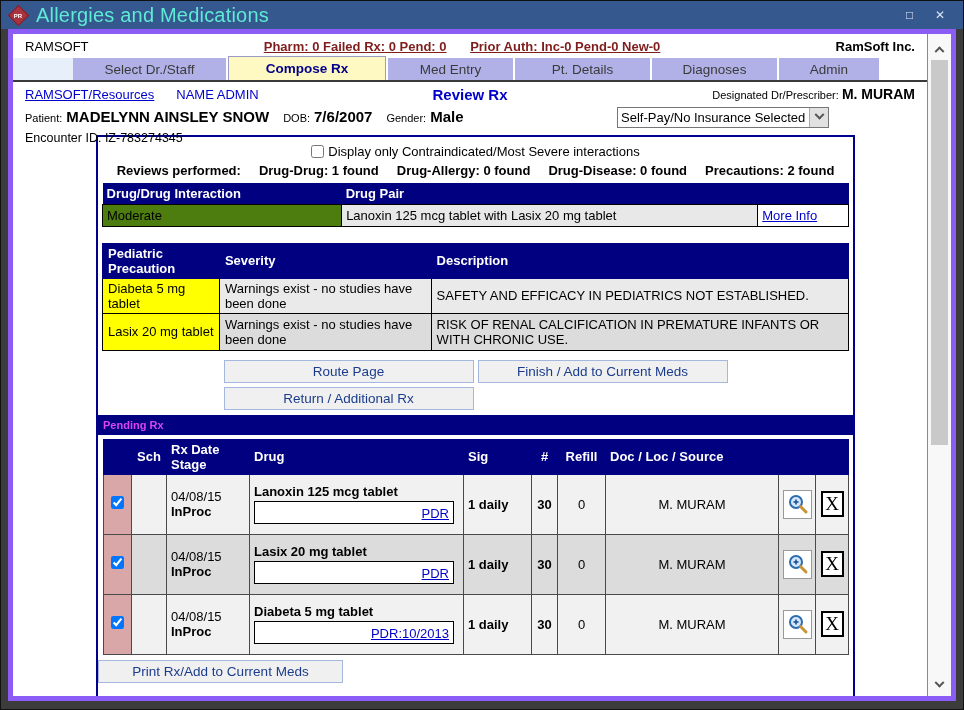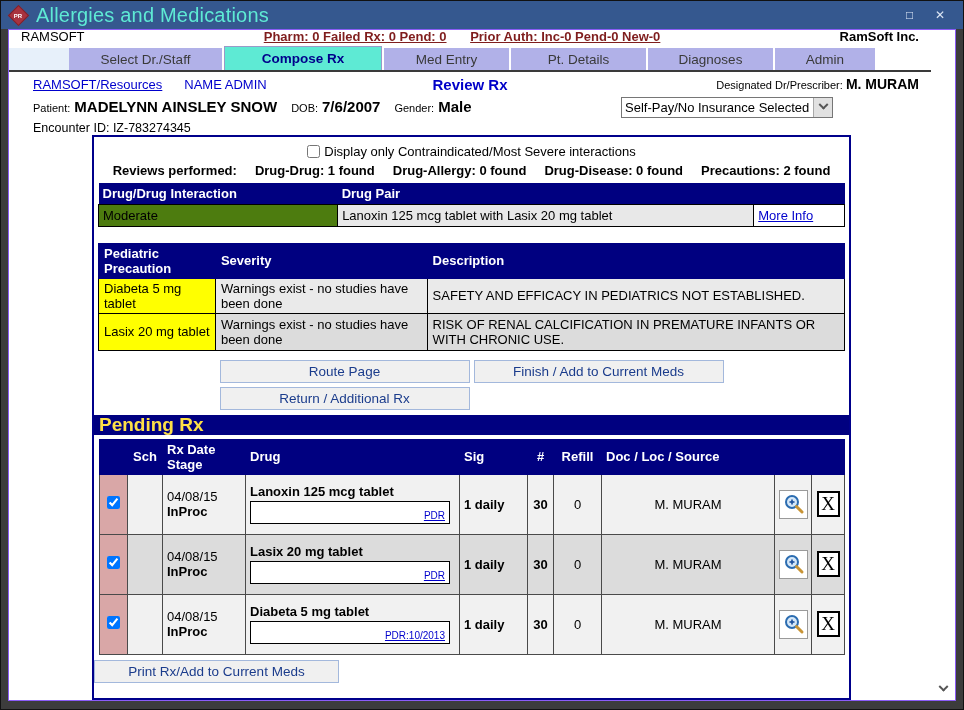--- a/index.html
+++ b/index.html
@@ -11,43 +11,43 @@
   .titlebar{ height:28px; background:#35588F; display:flex; align-items:center;
              padding:0 10px 0 8px; color:#fff; flex:0 0 auto; }
   .title-icon{ width:15px; height:15px; background:#a8333f; transform:rotate(45deg);
                display:inline-flex; align-items:center; justify-content:center;
                border:1px solid #7d1f2a; margin:0 10px 0 2px; flex:0 0 auto;}
   .title-icon span{ transform:rotate(-45deg); font-size:6px; font-weight:bold; color:#fff;}
   .titlebar .title{ font-size:20px; color:#5eead4; flex:1; letter-spacing:.2px; }
   .win-btn{ width:26px; height:20px; display:inline-flex; align-items:center; justify-content:center;
             color:#dce6f5; font-size:12px; cursor:default; }
 
-  .frame{ flex:1; margin:0 7px 8px 7px; background:#fff; border:1px solid #8b5cf6;
-          display:flex; overflow:hidden;align-items:flex-end; }
+  .frame{ flex:1; margin:0 7px 8px 7px; background:#fff; border:5px solid #8b5cf6;
+          display:flex; overflow:hidden; }
   .main{ flex:1; overflow:hidden; background:#fff; }
 
   
   .topbar{ display:flex; align-items:center; padding:3px 12px 1px 12px; height:22px; font-size:13px;}
   .topbar .brand{ color:#000; }
   .topbar .links{ flex:1; text-align:center; font-weight:bold; }
   .topbar .links a{ color:#7f1d1d; margin:0 10px; }
   .topbar .company{ font-weight:bold; color:#000; }
 
   
   .tabrow{ display:flex; align-items:flex-end; height:24px; }
   .tab-spacer{ width:60px; height:22px; background:#e7f0fa; }
   .tab{ height:22px; background:#b1b1e8; color:#3a3a3a; font-size:13.5px; display:flex;
         align-items:center; justify-content:center; margin-right:2px; cursor:default; }
-  .tab.active{ background:#5eead4; color:#00008b; font-weight:bold; height:24px;
+  .tab.active{ background:#fef9c3; color:#00008b; font-weight:bold; height:24px;
                border:1px solid #9a9ac8; border-bottom:none; }
   .t0{width:153px}.t1{width:158px}.t2{width:125px}.t3{width:135px}.t4{width:125px}.t5{width:100px}
   .tabline{ height:2px; background:#3a3a3a; }
 
   
-  .hdr{ position:relative; height:63px; padding:4px 12px 0 24px; }
+  .hdr{ position:relative; height:53px; padding:4px 12px 0 12px; }
   .hdr-line1{ display:flex; align-items:baseline; font-size:13px; height:18px;}
   .hdr-line1 a{ color:#0000cc; text-decoration:underline; }
   .hdr-line1 .adminname{ color:#0000cc; margin-left:22px; }
   .hdr-line1 .pagetitle{ position:absolute; left:0; right:0; text-align:center;
         color:#0000c8; font-weight:bold; font-size:15px; pointer-events:none;}
   .hdr-line1 .designated{ margin-left:auto; font-size:11px; color:#000; }
   .hdr-line1 .designated b{ font-size:14px; }
   .hdr-line2{ display:flex; align-items:baseline; margin-top:4px; height:20px;}
   .lbl{ font-size:11px; color:#000; margin-right:4px; }
   .val-lg{ font-size:15px; font-weight:bold; margin-right:14px; }
@@ -83,37 +83,37 @@
   .ped td{ border:1px solid #000; padding:2px 5px; }
   .ped .c1{ width:117px; } .ped .c2{ width:212px; } .ped .c3{ width:418px; }
   .ped tr.r0 td{ height:35px; background:#eaeaea; }
   .ped tr.r1 td{ height:37px; background:#dcdcdc; }
   .ped td.c1{ background:#ffff00 !important; }
 
   .btngrid{ display:grid; grid-template-columns:250px 250px; gap:4px 4px; justify-content:center; margin-top:9px;}
   .btn{ height:23px; background:#f0f0f0; border:1px solid #a3b8dc; color:#1b3c8c; font-size:13.5px;
         display:flex; align-items:center; justify-content:center; cursor:default; font-family:"Liberation Sans",sans-serif;}
 
-  .pendbar{ margin-top:5px; background:#000080; color:#fde047; font-weight:bold; font-size:19px;
+  .pendbar{ margin-top:5px; background:#000080; color:#d946ef; font-weight:bold; font-size:11px;
             height:20px; display:flex; align-items:center; padding-left:5px; }
 
   .pend{ margin:4px 0 0 5px; width:745px; font-size:13px; table-layout:fixed; }
   .pend th{ background:#000080; color:#fff; font-size:13px; text-align:left; padding:2px 4px; height:33px; border:1px solid #000080;}
   .pend td{ border:1px solid #4a4a4a; padding:2px 4px; height:60px; }
   .pend col.csel{width:28px}.pend col.csch{width:35px}.pend col.cdate{width:83px}
   .pend col.cdrug{width:214px}.pend col.csig{width:68px}.pend col.cqty{width:26px}
   .pend col.cref{width:48px}.pend col.cdoc{width:173px}.pend col.cmag{width:37px}.pend col.cx{width:33px}
   .pend tr.r0 td, .pend tr.r2 td{ background:#f1f1f1; }
   .pend tr.r1 td{ background:#dcdcdc; }
   .pend td.sel{ background:#d9a7a7 !important; text-align:center; }
   .pend th.center, .pend td.center{ text-align:center; }
   .pend .drugname{ font-weight:bold; display:block; margin-bottom:2px; }
   .drug-input{ width:200px; height:23px; background:#fff; border:1px solid #000; display:flex;
                align-items:flex-end; justify-content:flex-end; padding:2px 4px; }
-  .drug-input a{ color:#0000cc; text-decoration:underline; font-size:10px; }
+  .drug-input a{ color:#0000cc; text-decoration:underline; font-size:13px; }
   .bold{ font-weight:bold; }
   .magbtn{ width:29px; height:29px; background:#fff; border:1px solid #9a9a9a; display:flex;
            align-items:center; justify-content:center; margin:0 auto; }
   .xbtn{ width:23px; height:26px; background:#fff; border:2px solid #000; margin:0 auto;
          display:flex; align-items:center; justify-content:center;
          font-family:"Liberation Serif",serif; font-size:19px; }
 
   .bottombtns{ display:flex; justify-content:center; gap:26px; margin-top:5px;flex-direction:column; }
   .btn.print{ width:245px; } .btn.transmit{ width:100px; }
 

